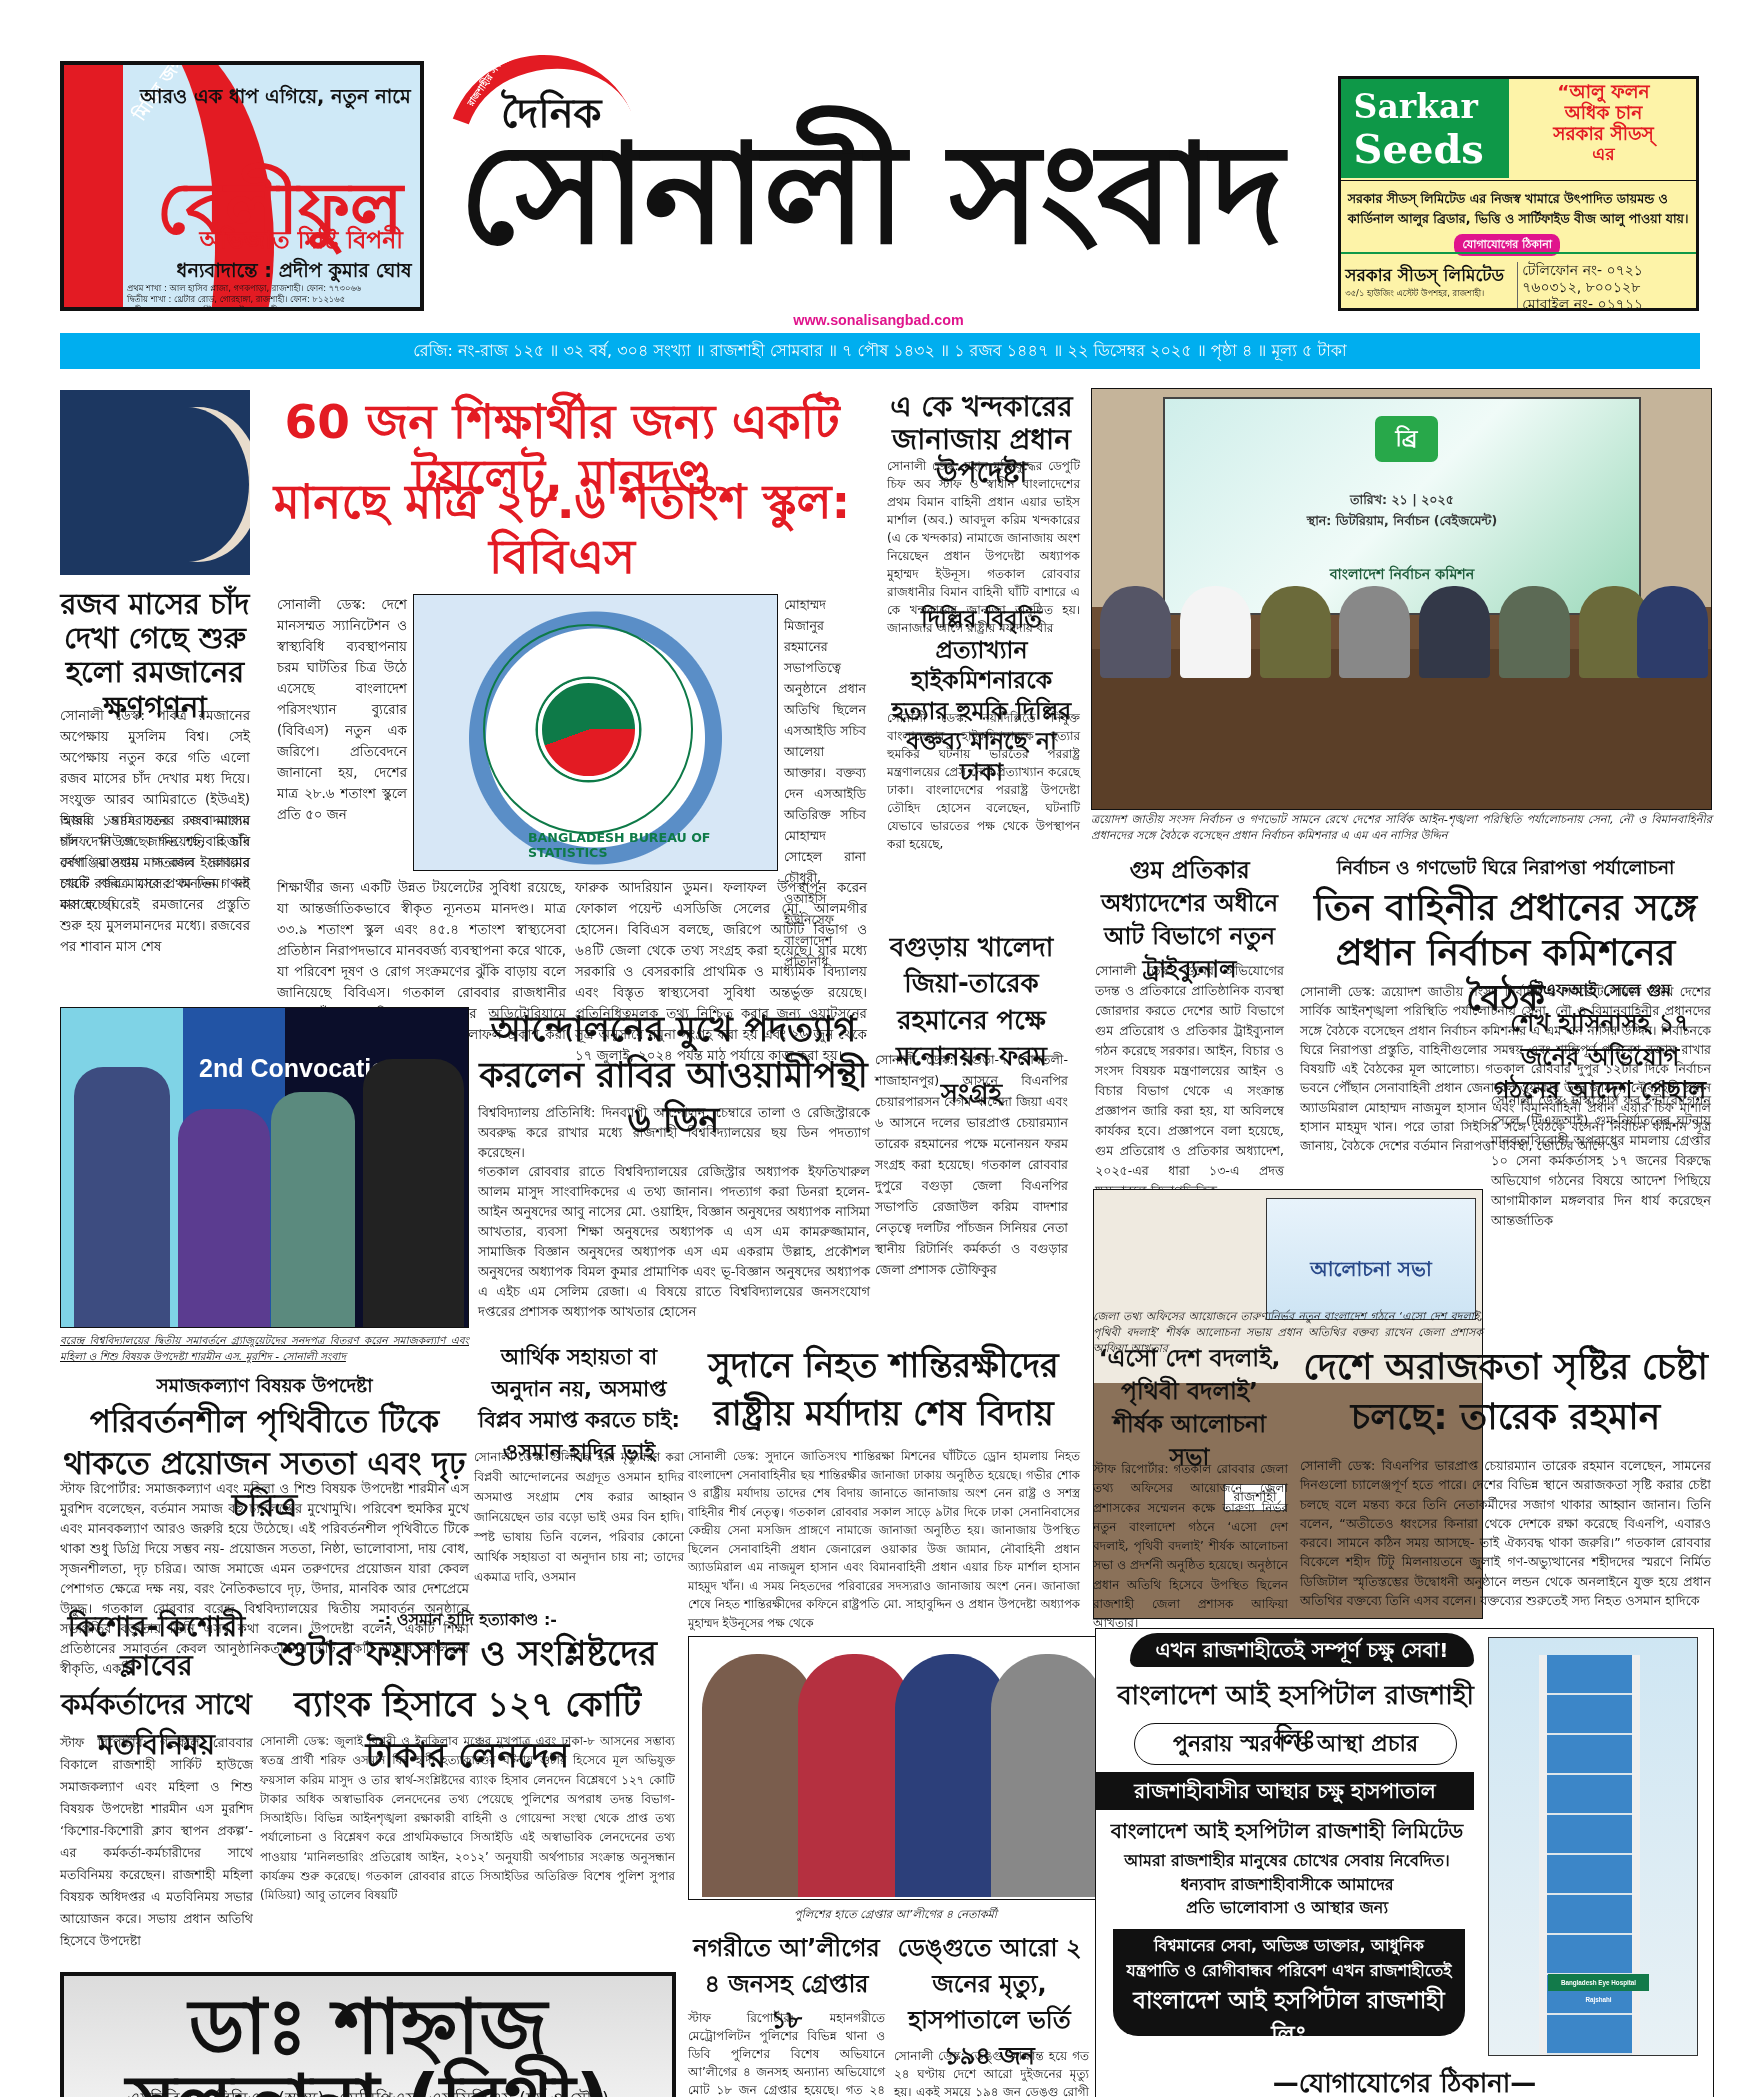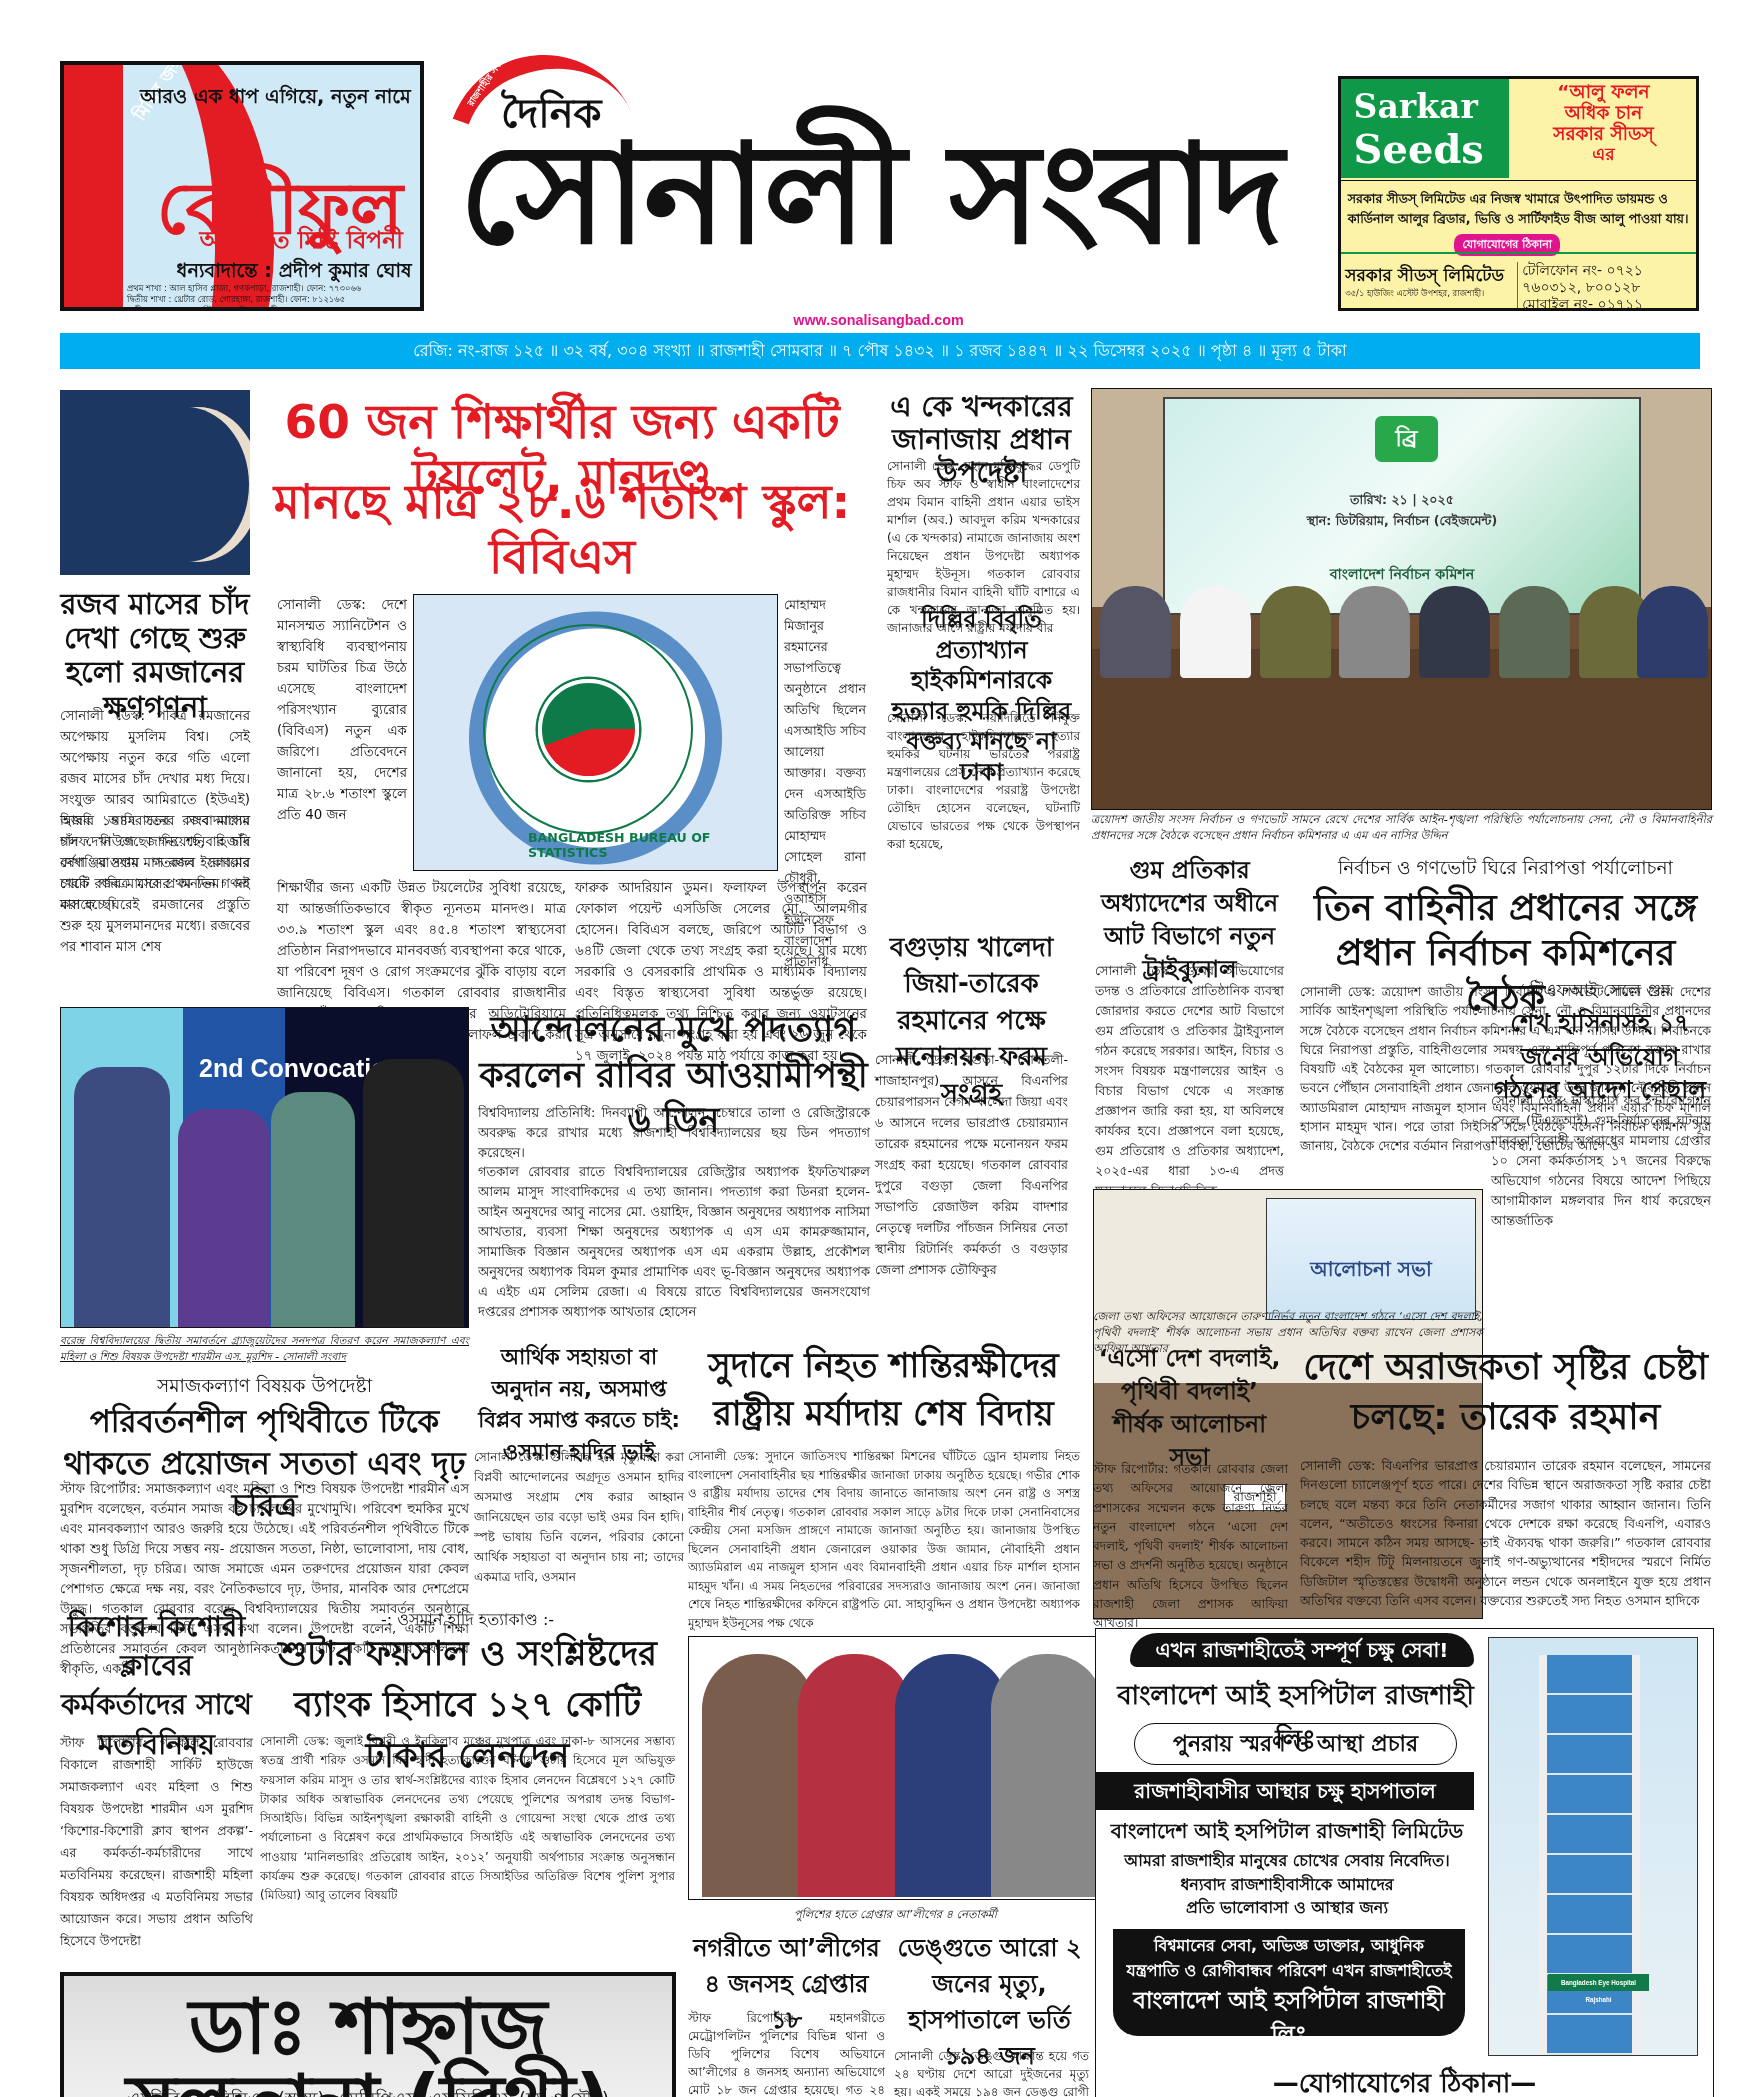--- a/index.html
+++ b/index.html
@@ -39,21 +39,21 @@
   .ad-seeds .addr { position: absolute; left: 4.2px; top: 33px; font-size: 8.4px; }
   .ad-seeds .phones { position: absolute; left: 176px; top: 7.6px; font-size: 14px; line-height: 17px; border-left: 1.3px solid #666; padding-left: 4.2px; }
 
   .info-bar { left: 60px; top: 333px; width: 1640px; height: 36px; background: #00aeef; color: #fff; font-size: 16px; text-align: center; line-height: 36px; white-space: nowrap; }
 
   
   .hl { font-weight: 900; line-height: 1.18; text-align: center; color: #111; }
   .red { color: #e31b23; }
   .body { font-size: 13.4px; line-height: 21px; text-align: justify; color: #111; }
   .caption { font-size: 11.3px; line-height: 16px; font-style: italic; text-align: justify; }
-  .kicker { font-size: 18.5px; font-weight: normal; text-align: center; }
+  .kicker { font-size: 18.5px; font-weight: bold; text-align: center; }
   .photo { background: #888; overflow: hidden; border: 1.3px solid #111; }
 
   
   .moon { left: 60px; top: 390px; width: 190px; height: 185px; background: #1c3761; border: none; }
   .moon .crescent { position: absolute; left: 63px; top: 17px; width: 126px; height: 155px; border-radius: 50%; box-shadow: 11.7px 0 0 0 #e8dccc; }
 
   
   .bbs-photo { left: 413px; top: 594px; width: 365px; height: 277px; background: radial-gradient(circle at 50% 52%, #fff 0 109px, #5a8ec7 110px 126px, #d7e7f6 127px); border: 1.7px solid #111; }
   .bbs-photo .seal { position: absolute; left: 124px; top: 84px; width: 101px; height: 101px; border-radius: 50%; background: conic-gradient(#0e7a48 0 90deg, #e31b23 90deg 250deg, #0e7a48 250deg 360deg); border: 4.2px solid #fff; box-shadow: 0 0 0 2.5px #0e7a48; }
   .bbs-photo .ring { position: absolute; left: 69px; top: 29px; width: 210px; height: 210px; border-radius: 50%; border: 2.5px double #0e7a48; }
@@ -151,21 +151,21 @@
 <div class="abs photo moon">
   <div class="crescent"></div>
 </div>
 <div class="abs hl" style="left:60px;top:587px;width:190px;font-size:29px;">রজব মাসের চাঁদ দেখা গেছে শুরু হলো রমজানের ক্ষণগণনা</div>
 <div class="abs body" style="left:60px;top:705px;width:190px;">সোনালী ডেস্ক: পবিত্র রমজানের অপেক্ষায় মুসলিম বিশ্ব। সেই অপেক্ষায় নতুন করে গতি এলো রজব মাসের চাঁদ দেখার মধ্য দিয়ে। সংযুক্ত আরব আমিরাতে (ইউএই) হিজরি ১৪৪৭ সনের রজব মাসের চাঁদ দেখা গেছে। গত শনিবার চাঁদ দেখা যাওয়ায় গতকাল রোববার থেকে রজব মাসের প্রথম দিন গণনা করা হচ্ছে।</div>
 <div class="abs body" style="left:60px;top:810px;width:190px;">আরব আমিরাতের সংবাদমাধ্যম গলফ নিউজ জানিয়েছে, হিজরি বর্ষপঞ্জির সপ্তম মাস রজব ইসলামের চারটি পবিত্র মাসের অন্যতম। এই মাসকে ঘিরেই রমজানের প্রস্তুতি শুরু হয় মুসলমানদের মধ্যে। রজবের পর শাবান মাস শেষ</div>
 
 <div class="abs hl red" style="left:260px;top:394px;width:604px;font-size:47px;">60 জন শিক্ষার্থীর জন্য একটি টয়লেট, মানদণ্ড</div>
 <div class="abs hl red" style="left:260px;top:474px;width:604px;font-size:47px;">মানছে মাত্র ২৮.৬ শতাংশ স্কুল: বিবিএস</div>
 
-<div class="abs body" style="left:277px;top:594px;width:130px;">সোনালী ডেস্ক: দেশে মানসম্মত স্যানিটেশন ও স্বাস্থ্যবিধি ব্যবস্থাপনায় চরম ঘাটতির চিত্র উঠে এসেছে বাংলাদেশ পরিসংখ্যান ব্যুরোর (বিবিএস) নতুন এক জরিপে। প্রতিবেদনে জানানো হয়, দেশের মাত্র ২৮.৬ শতাংশ স্কুলে প্রতি 40 জন</div>
+<div class="abs body" style="left:277px;top:594px;width:130px;">সোনালী ডেস্ক: দেশে মানসম্মত স্যানিটেশন ও স্বাস্থ্যবিধি ব্যবস্থাপনায় চরম ঘাটতির চিত্র উঠে এসেছে বাংলাদেশ পরিসংখ্যান ব্যুরোর (বিবিএস) নতুন এক জরিপে। প্রতিবেদনে জানানো হয়, দেশের মাত্র ২৮.৬ শতাংশ স্কুলে প্রতি ৫০ জন</div>
 <div class="abs photo bbs-photo">
   <div class="ring"></div>
   <div class="seal"></div>
   <div class="ring-text">BANGLADESH BUREAU OF STATISTICS</div>
 </div>
 <div class="abs body" style="left:784px;top:594px;width:82px;font-size:12.6px;">মোহাম্মদ মিজানুর রহমানের সভাপতিত্বে অনুষ্ঠানে প্রধান অতিথি ছিলেন এসআইডি সচিব আলেয়া আক্তার। বক্তব্য দেন এসআইডি অতিরিক্ত সচিব মোহাম্মদ সোহেল রানা চৌধুরী, ওআইসি ইউনিসেফ বাংলাদেশ প্রতিনিধি</div>
 <div class="abs body" style="left:277px;top:877px;width:289px;">শিক্ষার্থীর জন্য একটি উন্নত টয়লেটের সুবিধা রয়েছে, যা আন্তর্জাতিকভাবে স্বীকৃত ন্যূনতম মানদণ্ড। মাত্র ৩৩.৯ শতাংশ স্কুল এবং ৪৫.৪ শতাংশ স্বাস্থ্যসেবা প্রতিষ্ঠান নিরাপদভাবে মানববর্জ্য ব্যবস্থাপনা করে থাকে, যা পরিবেশ দূষণ ও রোগ সংক্রমণের ঝুঁকি বাড়ায় বলে জানিয়েছে বিবিএস। গতকাল রোববার রাজধানীর আগারগাঁওয়ের পরিসংখ্যান ভবনের অডিটোরিয়ামে এক অনুষ্ঠানের মাধ্যমে এ জরিপ ফলাফল প্রকাশ করা হয়। ব্যুরোর মহাপরিচালক</div>
 <div class="abs body" style="left:575px;top:877px;width:292px;">ফারুক আদরিয়ান ডুমন। ফলাফল উপস্থাপন করেন ফোকাল পয়েন্ট এসডিজি সেলের মো. আলমগীর হোসেন। বিবিএস বলছে, জরিপে আটটি বিভাগ ও ৬৪টি জেলা থেকে তথ্য সংগ্রহ করা হয়েছে। যার মধ্যে সরকারি ও বেসরকারি প্রাথমিক ও মাধ্যমিক বিদ্যালয় এবং বিস্তৃত স্বাস্থ্যসেবা সুবিধা অন্তর্ভুক্ত রয়েছে। প্রতিনিধিত্বমূলক তথ্য নিশ্চিত করার জন্য ওয়াটসনের সূত্র অনুসারে নমুনা সংগ্রহ করা হয় এবং ২৬ জুন থেকে ১৭ জুলাই, ২০২৪ পর্যন্ত মাঠ পর্যায়ে কাজ করা হয়।</div>
 
 <div class="abs hl" style="left:881px;top:390px;width:201px;font-size:28px;">এ কে খন্দকারের জানাজায় প্রধান উপদেষ্টা</div>

